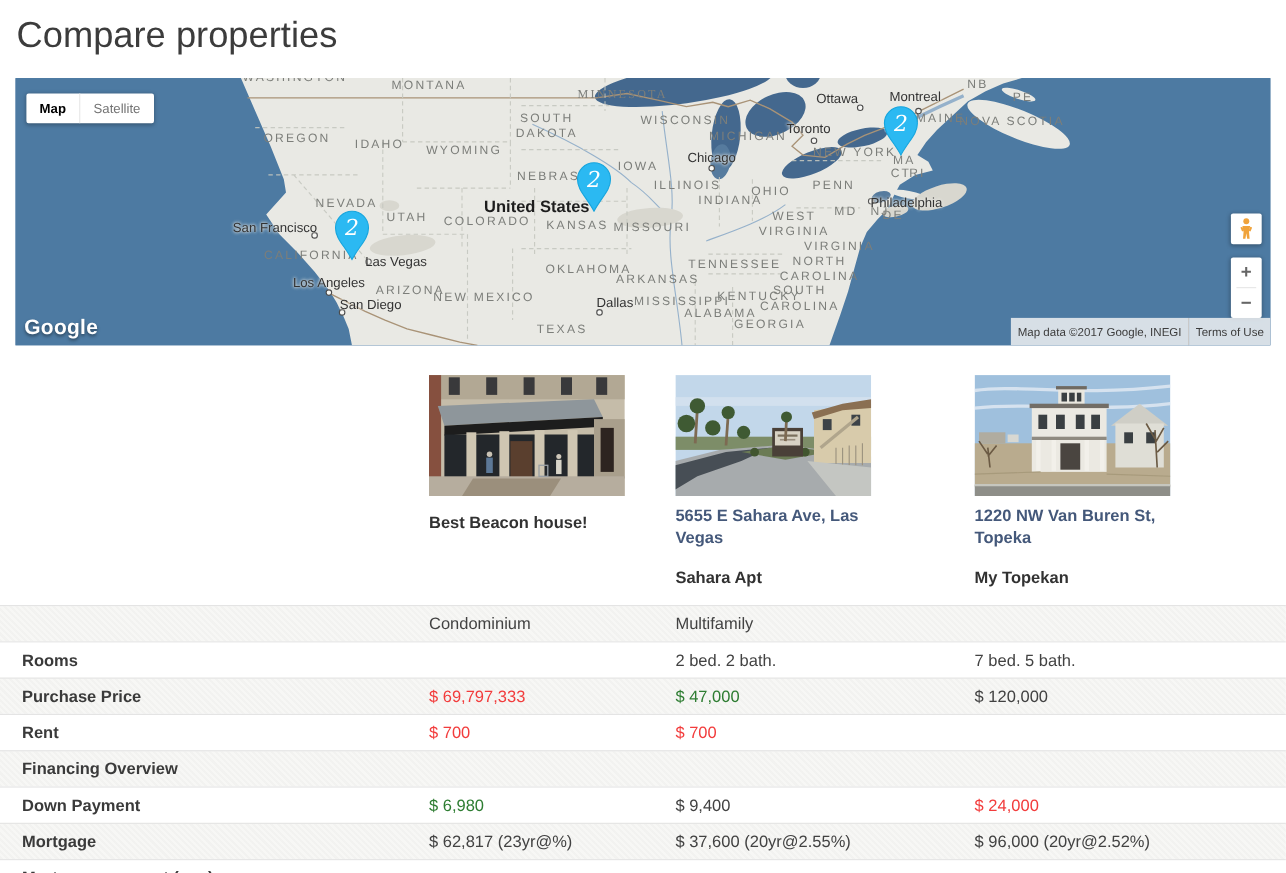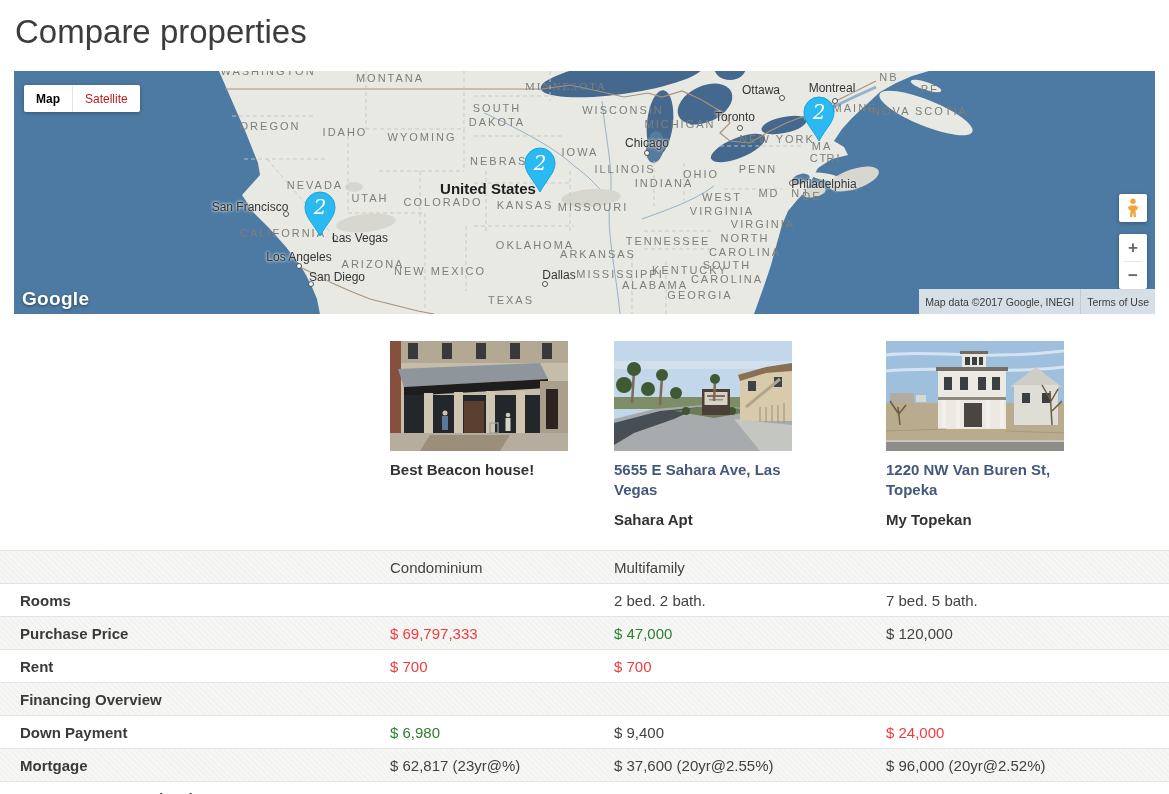--- a/index.html
+++ b/index.html
@@ -33,21 +33,21 @@
     border-radius:50%; background:#f7f7f4; transform:translate(-50%,-50%); }
   .gm-country { position:absolute; transform:translate(-50%,-50%); font-size:15px;
     font-weight:700; color:#1d1d1d; text-shadow:0 0 3px #e9e9e4; white-space:nowrap; }
 
   .gm-marker { position:absolute; width:34px; height:46px; cursor:pointer; }
 
   .map-type-control { position:absolute; left:10px; top:14px; display:flex;
     background:#fff; border-radius:2px; box-shadow:0 1px 4px rgba(0,0,0,.3);
     height:27px; align-items:stretch; }
   .map-type-btn { font-size:12px; padding:0 12px; display:flex; align-items:center;
-    color:#b91c1c; cursor:pointer; }
+    color:#737373; cursor:pointer; }
   .map-type-btn.sel { font-weight:700; color:#000;text-align:center; }
   .map-type-sep { width:1px; background:#e6e6e6; }
 
   .pegman-box { position:absolute; right:8px; top:123px; width:28px; height:28px;
     background:#fff; border-radius:2px; box-shadow:0 1px 4px rgba(0,0,0,.3);
     display:flex; align-items:center; justify-content:center; cursor:pointer; }
   .zoom-box { position:absolute; right:8px; top:163px; width:28px; height:55px;
     background:#fff; border-radius:2px; box-shadow:0 1px 4px rgba(0,0,0,.3);
     display:flex; flex-direction:column; }
   .zoom-btn { flex:1; display:flex; align-items:center; justify-content:center;
@@ -63,21 +63,21 @@
     display:flex; align-items:center; }
   .attr-link { cursor:pointer; }
   .attr-div { width:1px; height:100%; background:#c9c9c9; }
 
   
   .cards { margin:27px 0 0 390px; display:grid; grid-template-columns:224px 272px 1fr;
     height:209px; }
   .photo { width:178px; height:110px; overflow:hidden; cursor:pointer; display:block; }
   .addr { margin-top:9px; width:188px; font-size:15px; font-weight:700;
     color:var(--address,#44587a); line-height:1.35; cursor:pointer; }
-  .prop-name { margin-top:10px; font-size:15px; font-weight:700; color:#323232; }
+  .prop-name { margin-top:16px; font-size:15px; font-weight:700; color:#323232; }
 
   
   .compare-table { width:1169px; }
   .trow { display:grid; grid-template-columns:390px 224px 272px 1fr; height:33px;
     align-items:center; border-top:1px solid #e4e4e4; font-size:15px; }
   .trow.odd { background-image:repeating-linear-gradient(45deg, rgba(0,0,0,.018) 0 2px,
     rgba(0,0,0,0) 2px 4px); background-color:#f7f7f5; }
   .row-label { padding-left:20px; font-weight:700; color:#3a3a3a; }
   .cell { color:var(--value,#424242); }
   .v-red   { color:var(--red,#f23c3c); }

